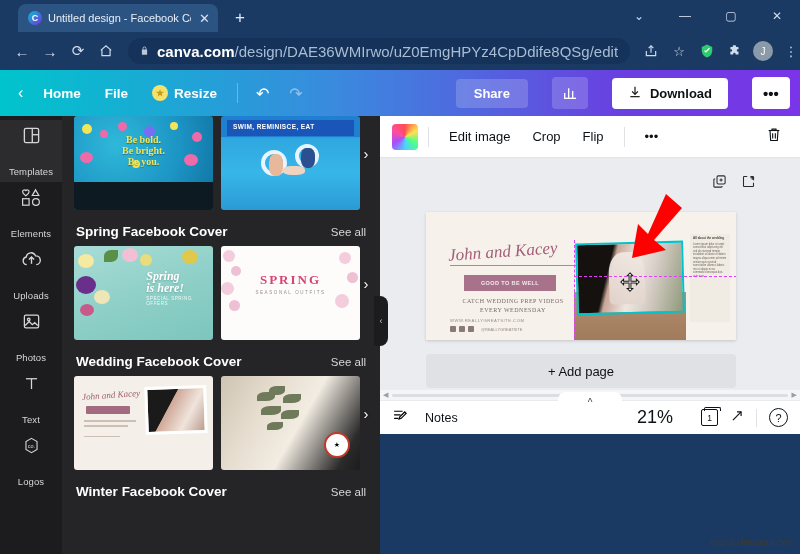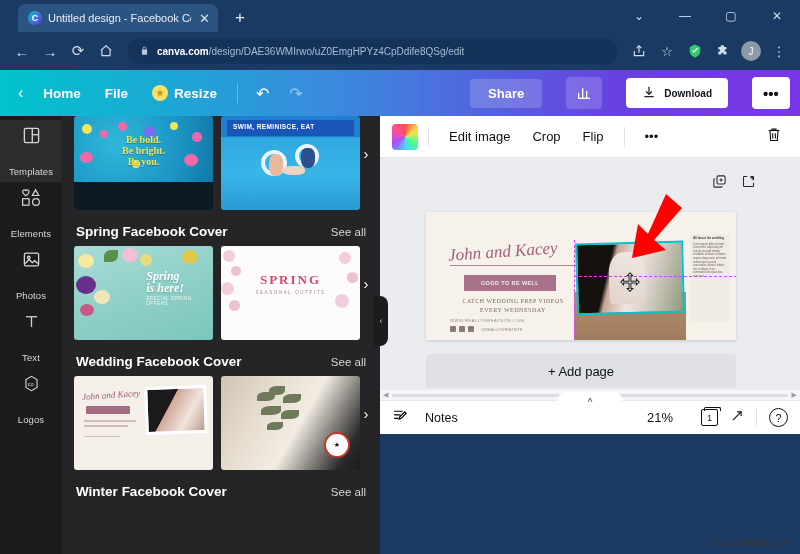--- a/index.html
+++ b/index.html
@@ -52,21 +52,21 @@
   .nav-btn {
     width: 28px; height:28px; display:flex; align-items:center; justify-content:center;
     color:#cfdcec; font-size:15px; cursor:pointer; flex:0 0 auto;
   }
   .omnibox {
     flex: 1 1 auto; height: 26px; margin: 0 8px; background: #15325a;
     border-radius: 13px; display:flex; align-items:center; padding: 0 12px; gap:8px;
     cursor: text;
   }
   .lock-ico { color:#b9c9dc; font-size:10px; }
-  .url { font-size: 10px; color: #a8bdd4; white-space:nowrap; overflow:hidden; }
+  .url { font-size: 15px; color: #a8bdd4; white-space:nowrap; overflow:hidden; }
   .url b { color: #ffffff; font-weight: 700; }
   .tb-icons { display:flex; align-items:center; gap: 2px; flex:0 0 auto; }
   .tb-ico {
     width:26px; height:26px; display:flex; align-items:center; justify-content:center;
     color:#cfdcec; font-size:13px; cursor:pointer;
   }
   .shield { color:#2ecc71; font-size:14px; }
   .avatar-j {
     width:20px;height:20px;border-radius:50%;background:#8a9aa8;color:#fff;
     font-size:10px; display:flex;align-items:center;justify-content:center;
@@ -93,21 +93,21 @@
   .cb-right { margin-left:auto; display:flex; align-items:center; gap:24px; }
   .btn-share {
     background: rgba(255,255,255,.18); color:#fff; font-size:13px; font-weight:700;
     padding: 7px 18px; border-radius:4px; cursor:pointer;
   }
   .btn-chart {
     background: rgba(255,255,255,.18); color:#fff; width:36px; height:32px; border-radius:4px;
     display:flex;align-items:center;justify-content:center; cursor:pointer;
   }
   .btn-download {
-    background:#fff; color:#0d1216; font-size:10px; font-weight:600;
+    background:#fff; color:#0d1216; font-size:13px; font-weight:600;
     padding: 7px 16px; border-radius:4px; display:flex; align-items:center; gap:8px; cursor:pointer;
   }
   .btn-dots {
     background:#fff; color:#0d1216; width:38px; height:32px; border-radius:4px;
     display:flex;align-items:center;justify-content:center; font-size:15px; font-weight:bold; cursor:pointer;
   }
 
   
   .rail {
     position:absolute; top:116px; left:0; width:62px; height:438px;
@@ -317,21 +317,21 @@
     width:64px; height:16px; background:#fff; border-radius:8px 8px 0 0;
     display:flex; align-items:flex-end; justify-content:center; color:#3b3d42; font-size:10px;
     cursor:pointer; z-index:4;
   }
   .bottombar {
     position:absolute; bottom:0; left:0; right:0; height:34px; background:#fff;
     display:flex; align-items:center; padding: 0 12px; border-top:1px solid #e9eaee;
   }
   .notes { display:flex; align-items:center; gap:16px; cursor:pointer; }
   .notes-label { font-size:12.5px; color:#0d1216; }
-  .zoom-val { margin-left:auto; font-size:13px; color:#0d1216; cursor:pointer; }
+  .zoom-val { margin-left:auto; font-size:18px; color:#0d1216; cursor:pointer; }
   .bb-right { display:flex; align-items:center; gap:12px; margin-left: 28px; }
   .pagecount {
     border:1.5px solid #0d1216; border-radius:2px; width:17px;height:17px;
     display:flex;align-items:center;justify-content:center; font-size:8.5px; color:#0d1216; cursor:pointer;
     position:relative;
   }
   .pagecount::before{ content:""; position:absolute; left:2px; top:-3px; width:15px;height:3px;
      border:1.5px solid #0d1216; border-bottom:none; border-radius:2px 2px 0 0;}
   .bb-ico { color:#0d1216; font-size:13px; cursor:pointer; }
   .bb-sep { width:1px;height:18px;background:#e0e1e5; }
@@ -462,20 +462,30 @@
         <svg width="21" height="19" viewBox="0 0 26 22" fill="none" stroke="currentColor" stroke-width="1.5">
           <path d="M6 2.4c-1.4-1.6-4-.6-4 1.5C2 6 5 8 6 8.8 7 8 10 6 10 3.9c0-2.1-2.6-3.1-4-1.5z"></path>
           <path d="M18 1.5l4 7h-8z"></path>
             <rect x="2" y="12.5" width="8" height="8"></rect>
             <circle cx="18.5" cy="16.5" r="4.2"></circle>
         </svg>
       </span>
       <span class="rail-label">Elements</span>
     </div>
 
+    <div class="rail-item">
+      <span class="rail-ico">
+        <svg width="21" height="19" viewBox="0 0 24 22" fill="none" stroke="currentColor" stroke-width="1.6">
+          <path d="M6.5 17A4.5 4.5 0 016 8.1a5.5 5.5 0 0110.6-1.3A4.2 4.2 0 0117.5 17"></path>
+          <path d="M12 16V8"></path>
+            <path d="M9 11l3-3 3 3"></path>
+        </svg>
+      </span>
+      <span class="rail-label">Uploads</span>
+    </div>
 
     <div class="rail-item">
       <span class="rail-ico">
         <svg width="19" height="19" viewBox="0 0 24 24" fill="none" stroke="currentColor" stroke-width="1.6">
           <rect x="3" y="4" width="18" height="16" rx="2"></rect>
             <circle cx="8.5" cy="9.5" r="1.6"></circle>
           <path d="M4 17l5-5 4 4 3-2.5 4 3.5"></path>
         </svg>
       </span>
       <span class="rail-label">Photos</span>

